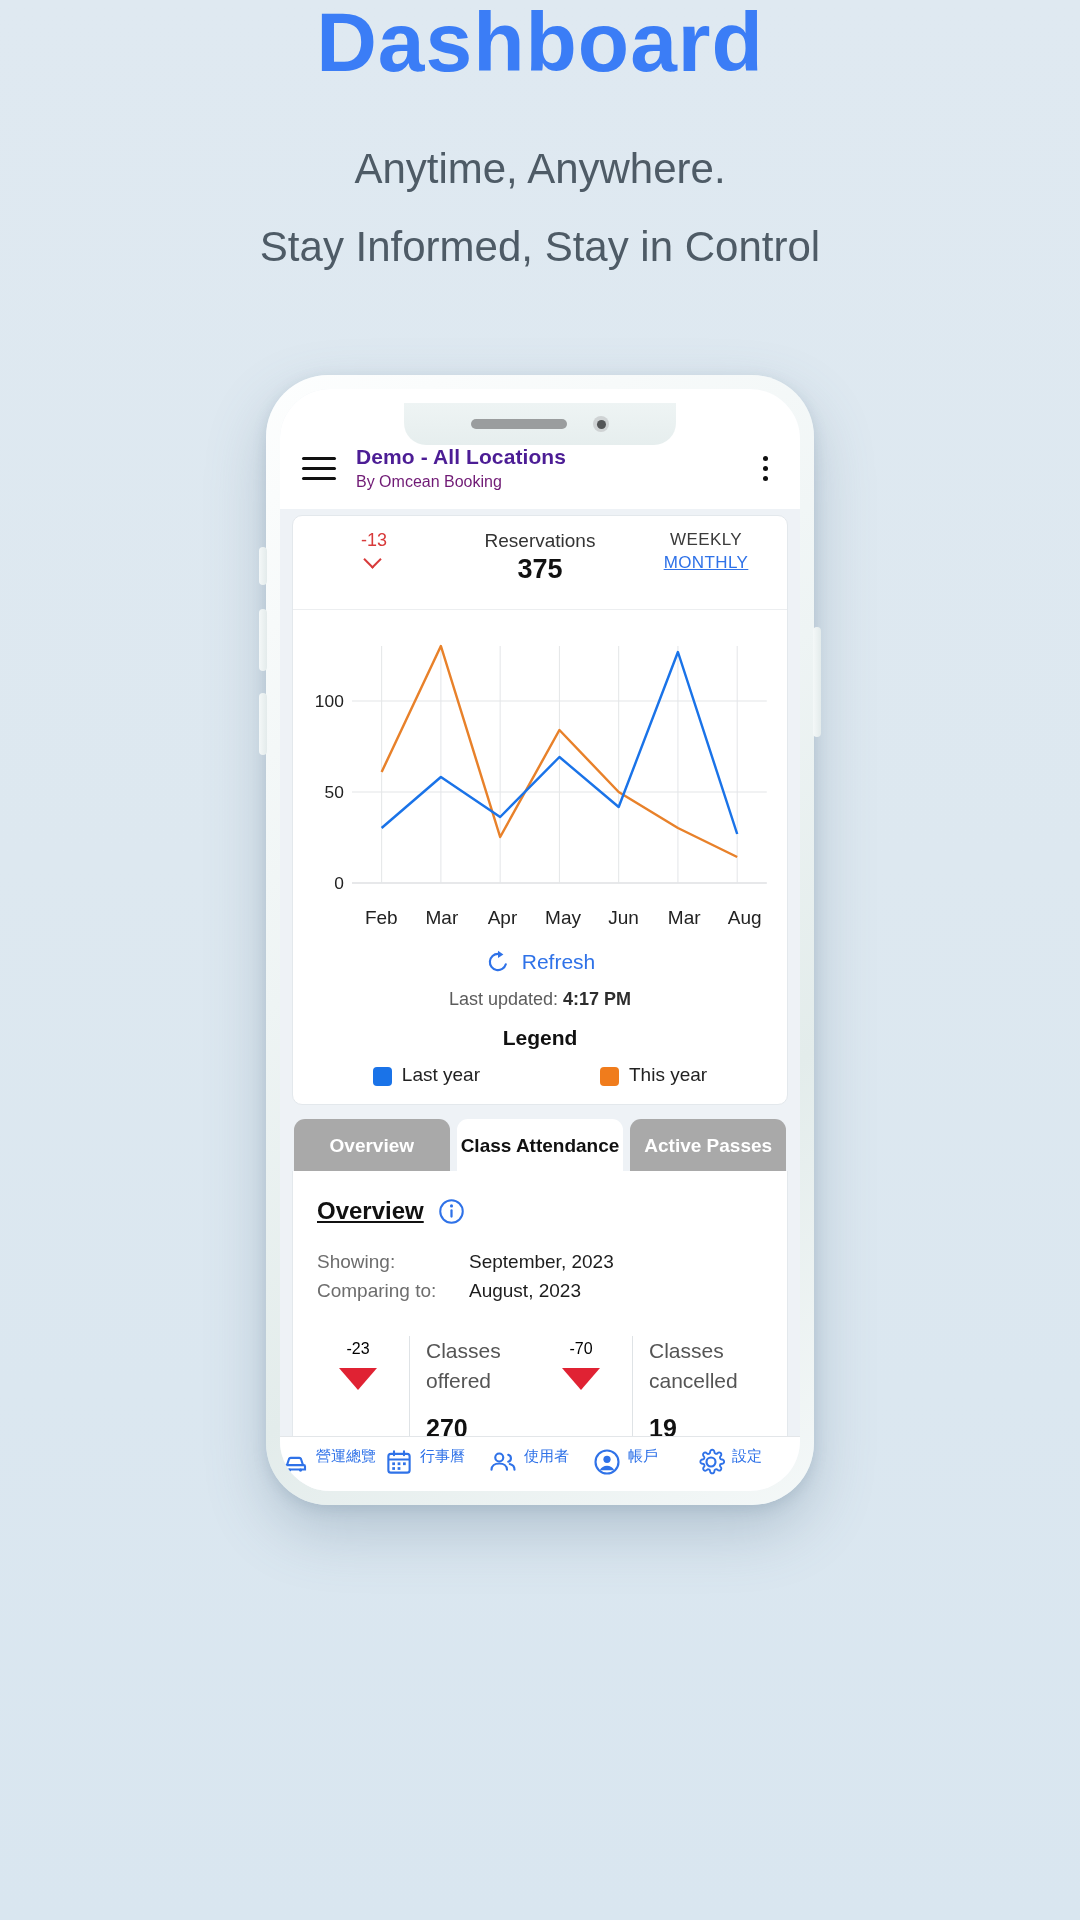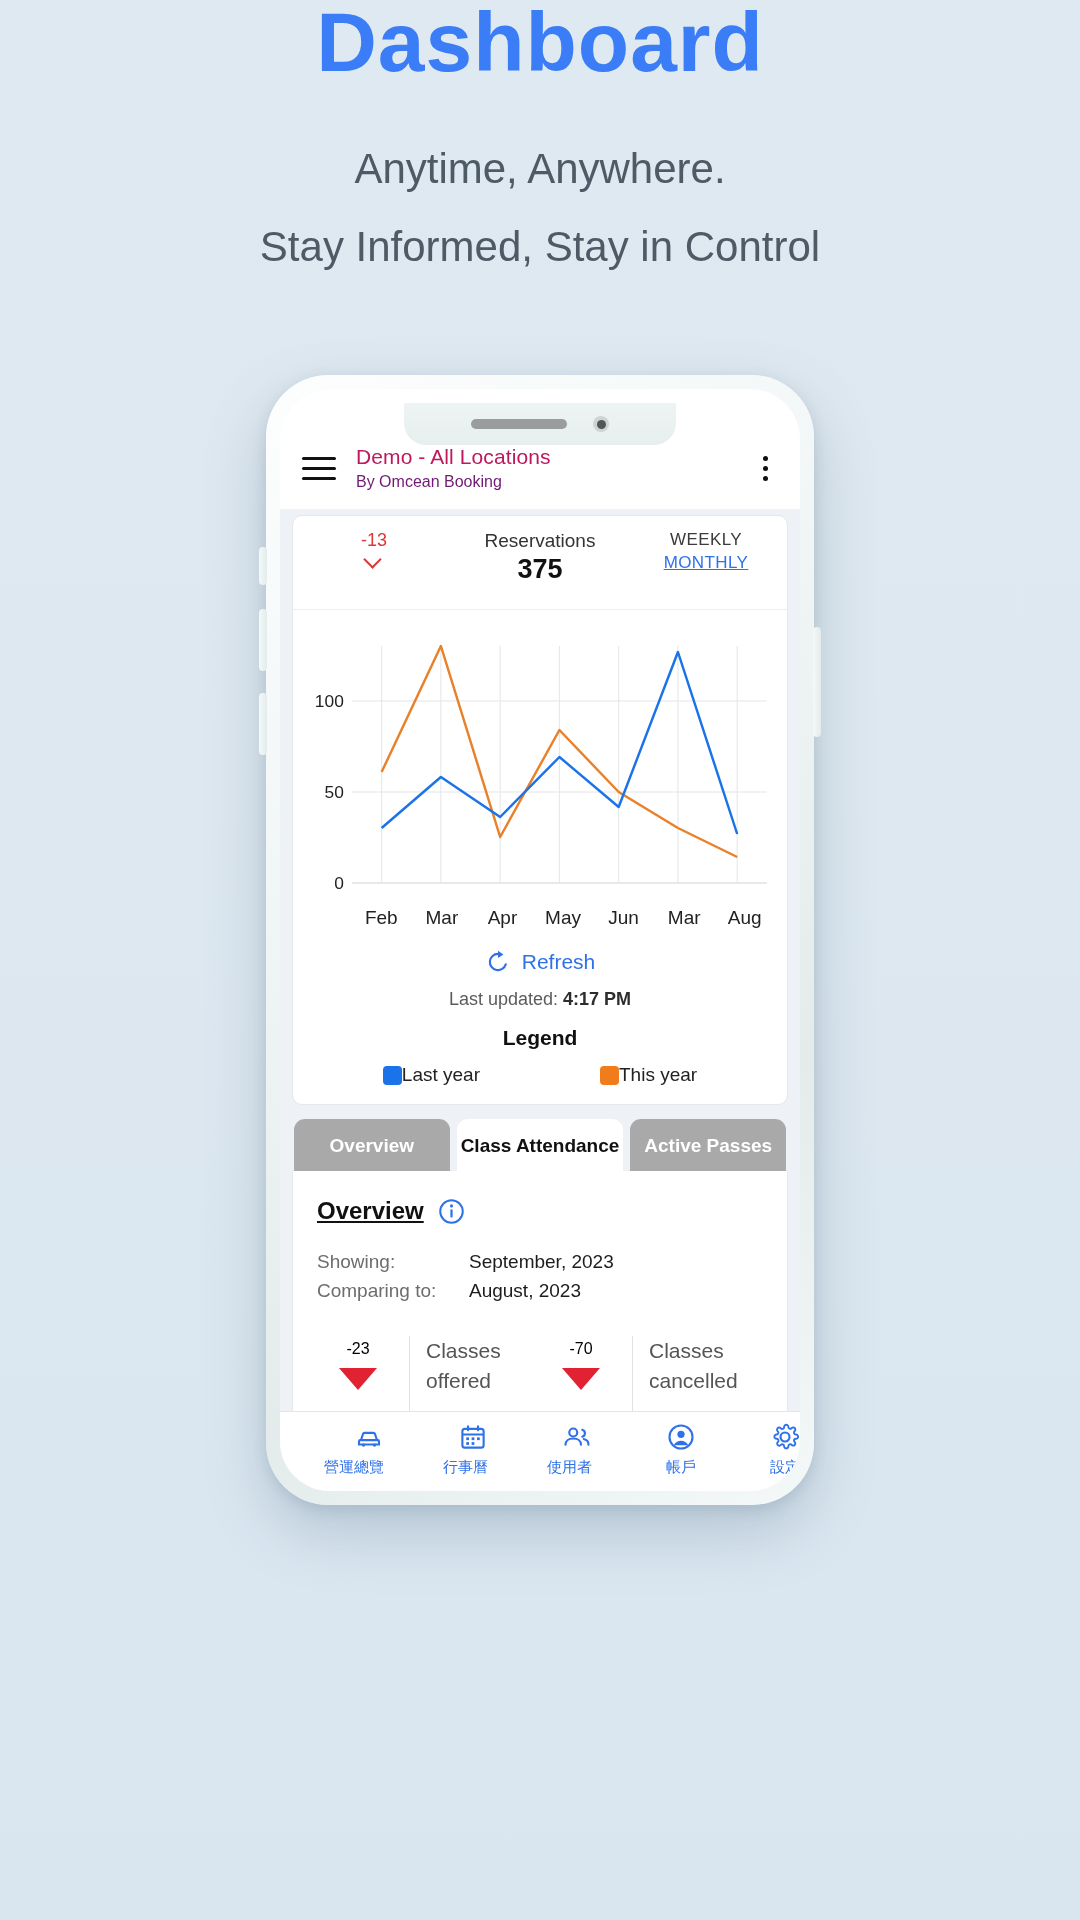--- a/index.html
+++ b/index.html
@@ -90,21 +90,21 @@
     background:#fff;
     flex:none;
     display:flex;
     align-items:center;
     padding:10px 22px 18px 22px;
     gap:20px;
   }
   .hamburger { width:34px; display:flex; flex-direction:column; gap:7px; flex:none; cursor:pointer;}
   .hamburger span{ display:block;height:3px;background:#111;border-radius:2px; }
   .appbar-texts{ flex:1; }
-  .appbar-title{ font-size:21px; font-weight:400; color:#be185d; letter-spacing:.1px; }
+  .appbar-title{ font-size:21px; font-weight:700; color:#4c1d95; letter-spacing:.1px; }
   .appbar-sub{ font-size:16px; color:#701a75; margin-top:4px; }
   .kebab{ width:26px;display:flex;flex-direction:column;align-items:center;gap:5px;flex:none;cursor:pointer; }
   .kebab i{ width:5px;height:5px;border-radius:50%;background:#111;display:block; }
 
   .scrollarea{ flex:1; background:#eef2f6; padding:0 12px; overflow:hidden; }
 
   .card{
     background:#fff;
     border:1px solid #e3e8ec;
     border-radius:10px;
@@ -152,21 +152,21 @@
   .refresh-row{
     display:flex;align-items:center;justify-content:center;gap:11px;
     padding:14px 0 2px 0; cursor:pointer;
   }
   .refresh-ico{ width:26px;height:26px;flex:none; }
   .refresh-txt{ font-size:21px; color:#2f72e8; }
   .lastupd{ text-align:center; font-size:18px; color:#5c5c5c; padding:12px 0 0; }
   .lastupd b{ color:#2d2d2d; font-weight:700; }
   .legend-title{ text-align:center; font-size:21px;font-weight:700;color:#111; padding:16px 0 0; }
   .legend-row{ display:flex; justify-content:center; gap:120px; padding:14px 0 18px; }
-  .legend-item{ display:flex; align-items:center; }
+  .legend-item{ display:flex; align-items:flex-end; gap:10px; }
   .legend-sw{ width:19px;height:19px;border-radius:4px;flex:none; }
   .legend-lb{ font-size:19px;color:#222; }
 
   
   .tabs{ display:flex; gap:7px; margin-top:14px; padding:0 2px; }
   .tab{
     flex:1;
     text-align:center;
     padding:16px 4px 14px;
     border-top-left-radius:11px;
@@ -214,21 +214,21 @@
   .kpi-value{ font-size:25px; font-weight:700; color:#111; margin-top:18px; }
 
   
   .bottomnav{
     flex:none;
     background:#fff;
     border-top:1px solid #e3e6e9;
     display:flex;
     padding:10px 0 14px;
   }
-  .nav-item{ flex:1; display:flex; flex-direction:column; align-items:flex-end; gap:6px; cursor:pointer; }
+  .nav-item{ flex:1; display:flex; flex-direction:row; align-items:flex-start; gap:6px; cursor:pointer; }
   .nav-ico{ width:30px;height:30px; }
   .nav-lb{ font-size:15px; color:#2f72e8; }
 </style>
 </head>
 <body>
 
 <div class="promo">
   <div class="promo-title">Dashboard</div>
   <div class="promo-sub">
     <div>Anytime, Anywhere.</div>

